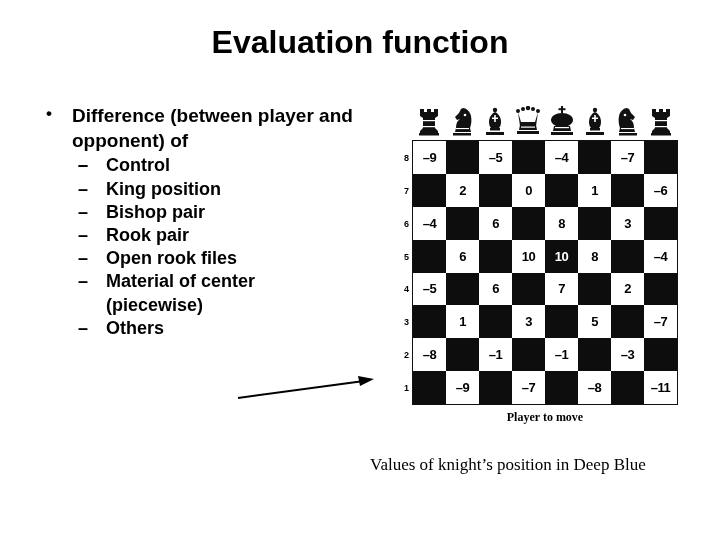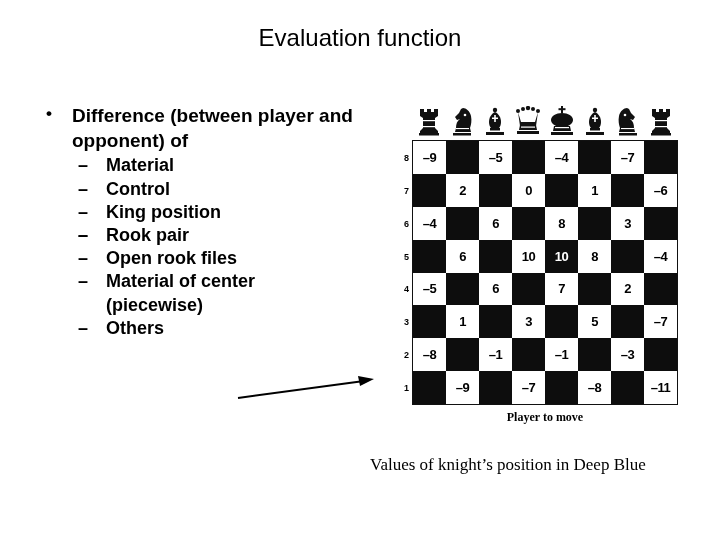--- a/index.html
+++ b/index.html
@@ -17,22 +17,22 @@
     color: #000000;
   }
 
   
   #slide-title {
     position: absolute;
     left: 0;
     top: 24px;
     width: 720px;
     text-align: center;
-    font-size: 24px;
-    font-weight: 400;
+    font-size: 32px;
+    font-weight: 700;
     letter-spacing: 0px;
     color: #000000;
   }
 
   
   #body-list {
     position: absolute;
     left: 38px;
     top: 104px;
     width: 330px;
@@ -204,35 +204,35 @@
   <div id="body-list">
 
     <div class="bullet-l1">
       <span class="marker">•</span>
       <span class="cont">Difference (between</span>
       <span class="cont">player and opponent) of</span>
     </div>
 
     <div class="bullet-l2">
       <span class="marker">–</span>
-      <span class="cont">Material</span>
     </div>
 
     <div class="bullet-l2">
       <span class="marker">–</span>
       <span class="cont">Control</span>
     </div>
 
     <div class="bullet-l2">
       <span class="marker">–</span>
       <span class="cont">King position</span>
     </div>
 
     <div class="bullet-l2">
       <span class="marker">–</span>
+      <span class="cont">Bishop pair</span>
     </div>
 
     <div class="bullet-l2">
       <span class="marker">–</span>
       <span class="cont">Rook pair</span>
     </div>
 
     <div class="bullet-l2">
       <span class="marker">–</span>
       <span class="cont">Open rook files</span>

